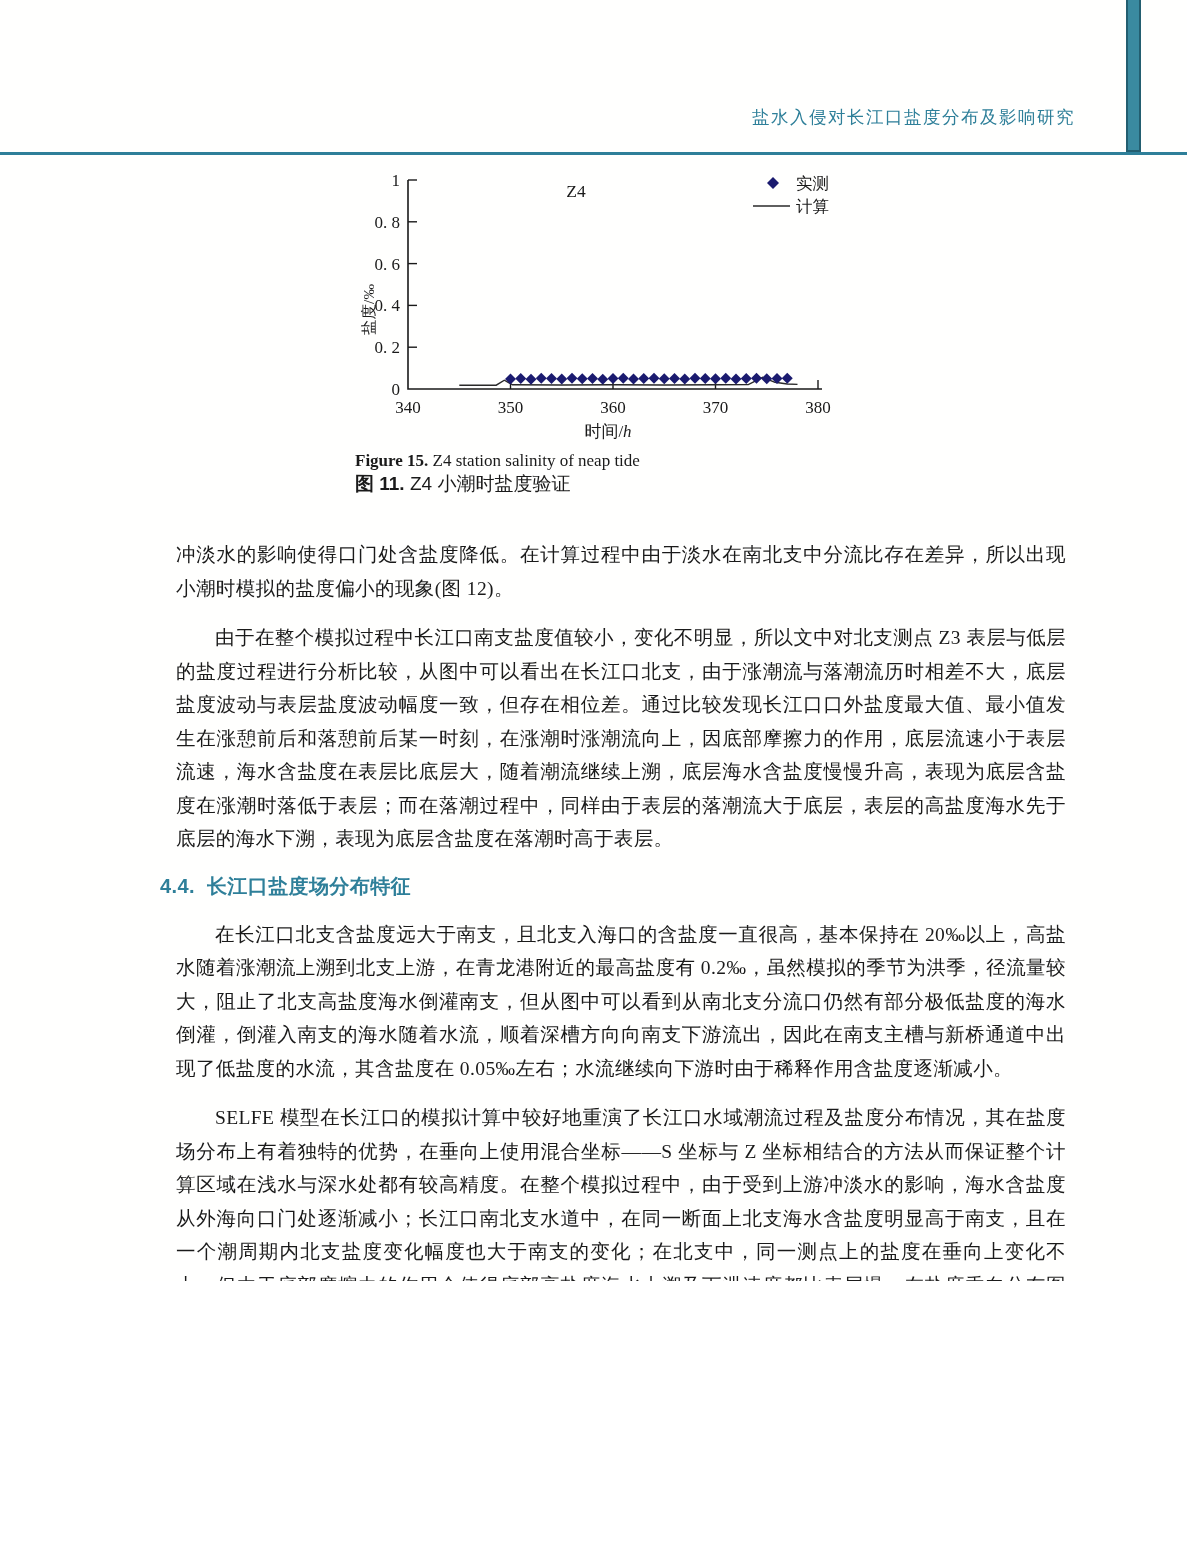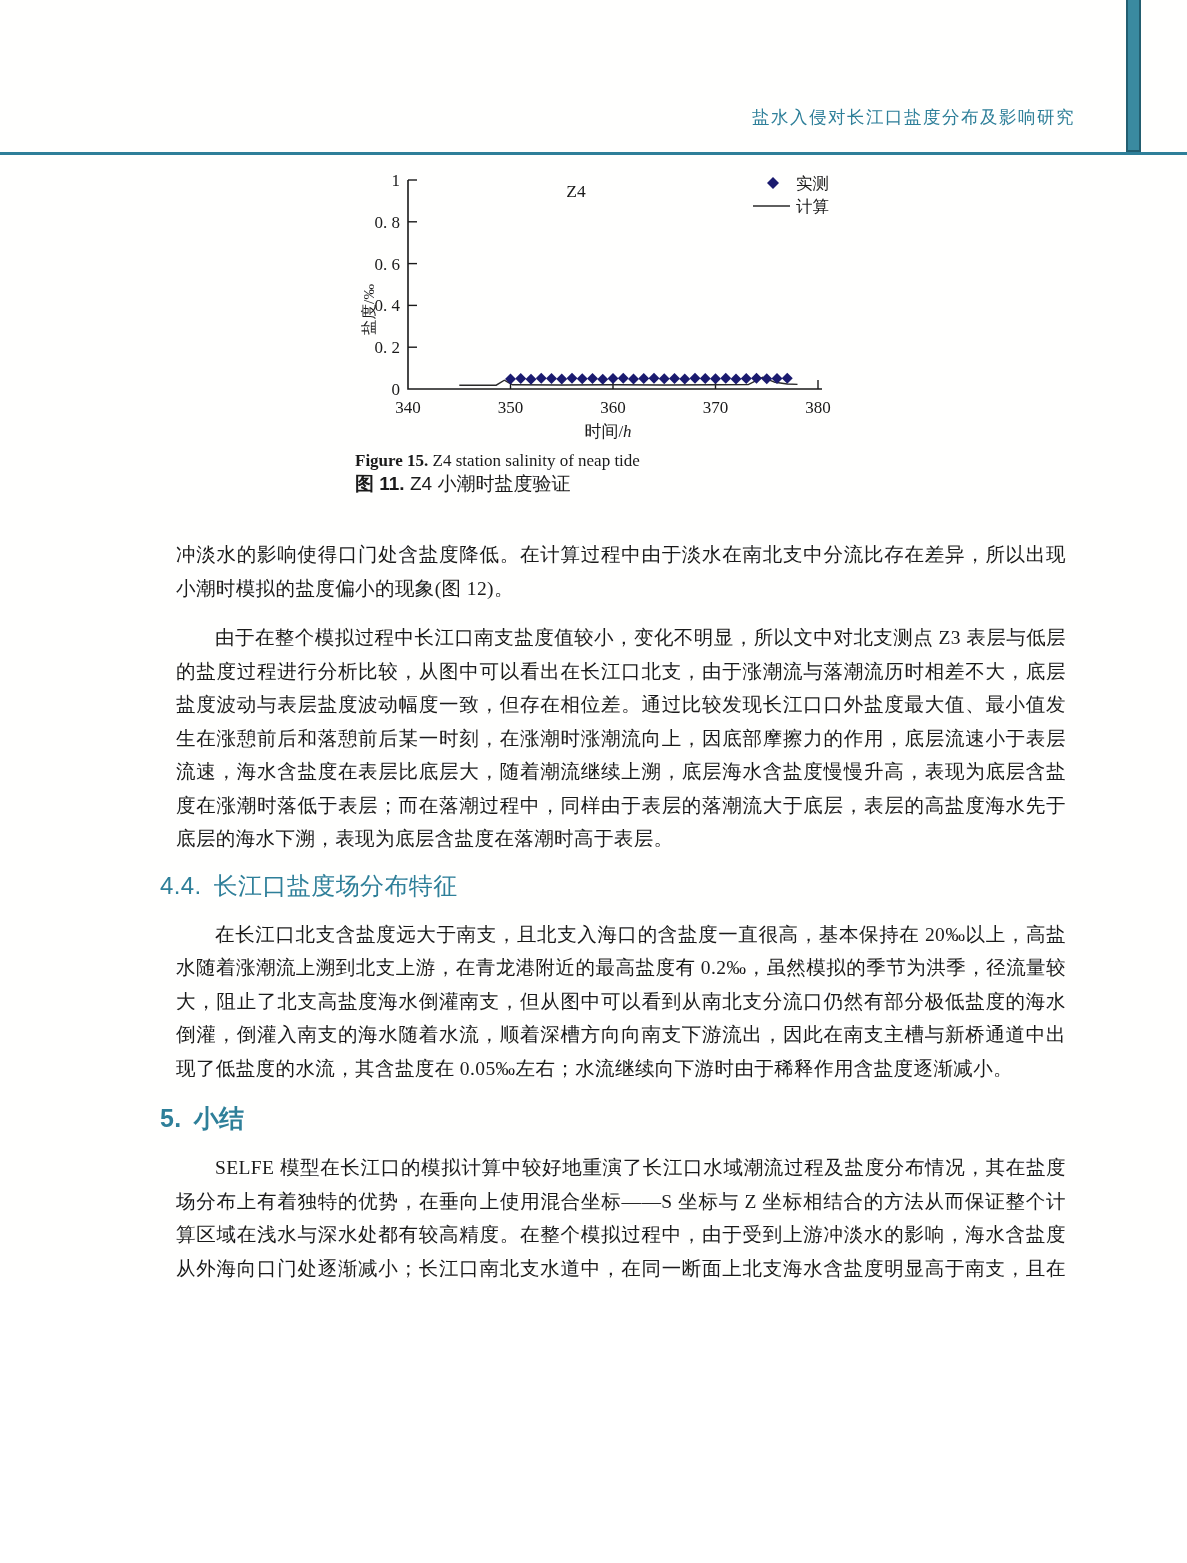--- a/index.html
+++ b/index.html
@@ -56,22 +56,22 @@
     font-size: 19.5px;
     line-height: 33.5px;
     text-align: justify;
     letter-spacing: 0.4px;
   }
   .content p { margin: 16px; }
   .content p.indent { text-indent: 2em; }
   .h-sub {
     margin: 6px 0 18px 0;
     font-family: "Liberation Sans", "DejaVu Sans", sans-serif;
-    font-weight: normal;
-    font-size: 24px;
+    font-weight: bold;
+    font-size: 20px;
     line-height: 28px;
     color: #2e7f99;
     text-align: left;
   }
   .h-main {
     margin: 8px 0 12px 0;
     font-family: "Liberation Sans", "DejaVu Sans", sans-serif;
     font-weight: bold;
     font-size: 25px;
     line-height: 34px;
@@ -175,23 +175,20 @@
     </div>
   </div>
 
   <div class="content">
     <p>冲淡水的影响使得口门处含盐度降低。在计算过程中由于淡水在南北支中分流比存在差异，所以出现小潮时模拟的盐度偏小的现象(图 12)。</p>
     <p class="indent">由于在整个模拟过程中长江口南支盐度值较小，变化不明显，所以文中对北支测点 Z3 表层与低层的盐度过程进行分析比较，从图中可以看出在长江口北支，由于涨潮流与落潮流历时相差不大，底层盐度波动与表层盐度波动幅度一致，但存在相位差。通过比较发现长江口口外盐度最大值、最小值发生在涨憩前后和落憩前后某一时刻，在涨潮时涨潮流向上，因底部摩擦力的作用，底层流速小于表层流速，海水含盐度在表层比底层大，随着潮流继续上溯，底层海水含盐度慢慢升高，表现为底层含盐度在涨潮时落低于表层；而在落潮过程中，同样由于表层的落潮流大于底层，表层的高盐度海水先于底层的海水下溯，表现为底层含盐度在落潮时高于表层。</p>
     <h3 class="h-sub">
       <span class="h-num">4.4.</span><span>长江口盐度场分布特征</span>
     </h3>
     <p class="indent">在长江口北支含盐度远大于南支，且北支入海口的含盐度一直很高，基本保持在 20‰以上，高盐水随着涨潮流上溯到北支上游，在青龙港附近的最高盐度有 0.2‰，虽然模拟的季节为洪季，径流量较大，阻止了北支高盐度海水倒灌南支，但从图中可以看到从南北支分流口仍然有部分极低盐度的海水倒灌，倒灌入南支的海水随着水流，顺着深槽方向向南支下游流出，因此在南支主槽与新桥通道中出现了低盐度的水流，其含盐度在 0.05‰左右；水流继续向下游时由于稀释作用含盐度逐渐减小。</p>
-    <h2 class="h-main">
-      <span class="h-num">5.</span><span>小结</span>
-    </h2>
     <p class="indent">SELFE 模型在长江口的模拟计算中较好地重演了长江口水域潮流过程及盐度分布情况，其在盐度场分布上有着独特的优势，在垂向上使用混合坐标——S 坐标与 Z 坐标相结合的方法从而保证整个计算区域在浅水与深水处都有较高精度。在整个模拟过程中，由于受到上游冲淡水的影响，海水含盐度从外海向口门处逐渐减小；长江口南北支水道中，在同一断面上北支海水含盐度明显高于南支，且在一个潮周期内北支盐度变化幅度也大于南支的变化；在北支中，同一测点上的盐度在垂向上变化不大，但由于底部摩擦力的作用会使得底部高盐度海水上溯及下泄速度都比表层慢，在盐度垂向分布图中表现出存在相</p>
   </div>
 
   <div class="page-circle">
     <span>31</span>
   </div>
 
 </div>
 
 </body></html>

